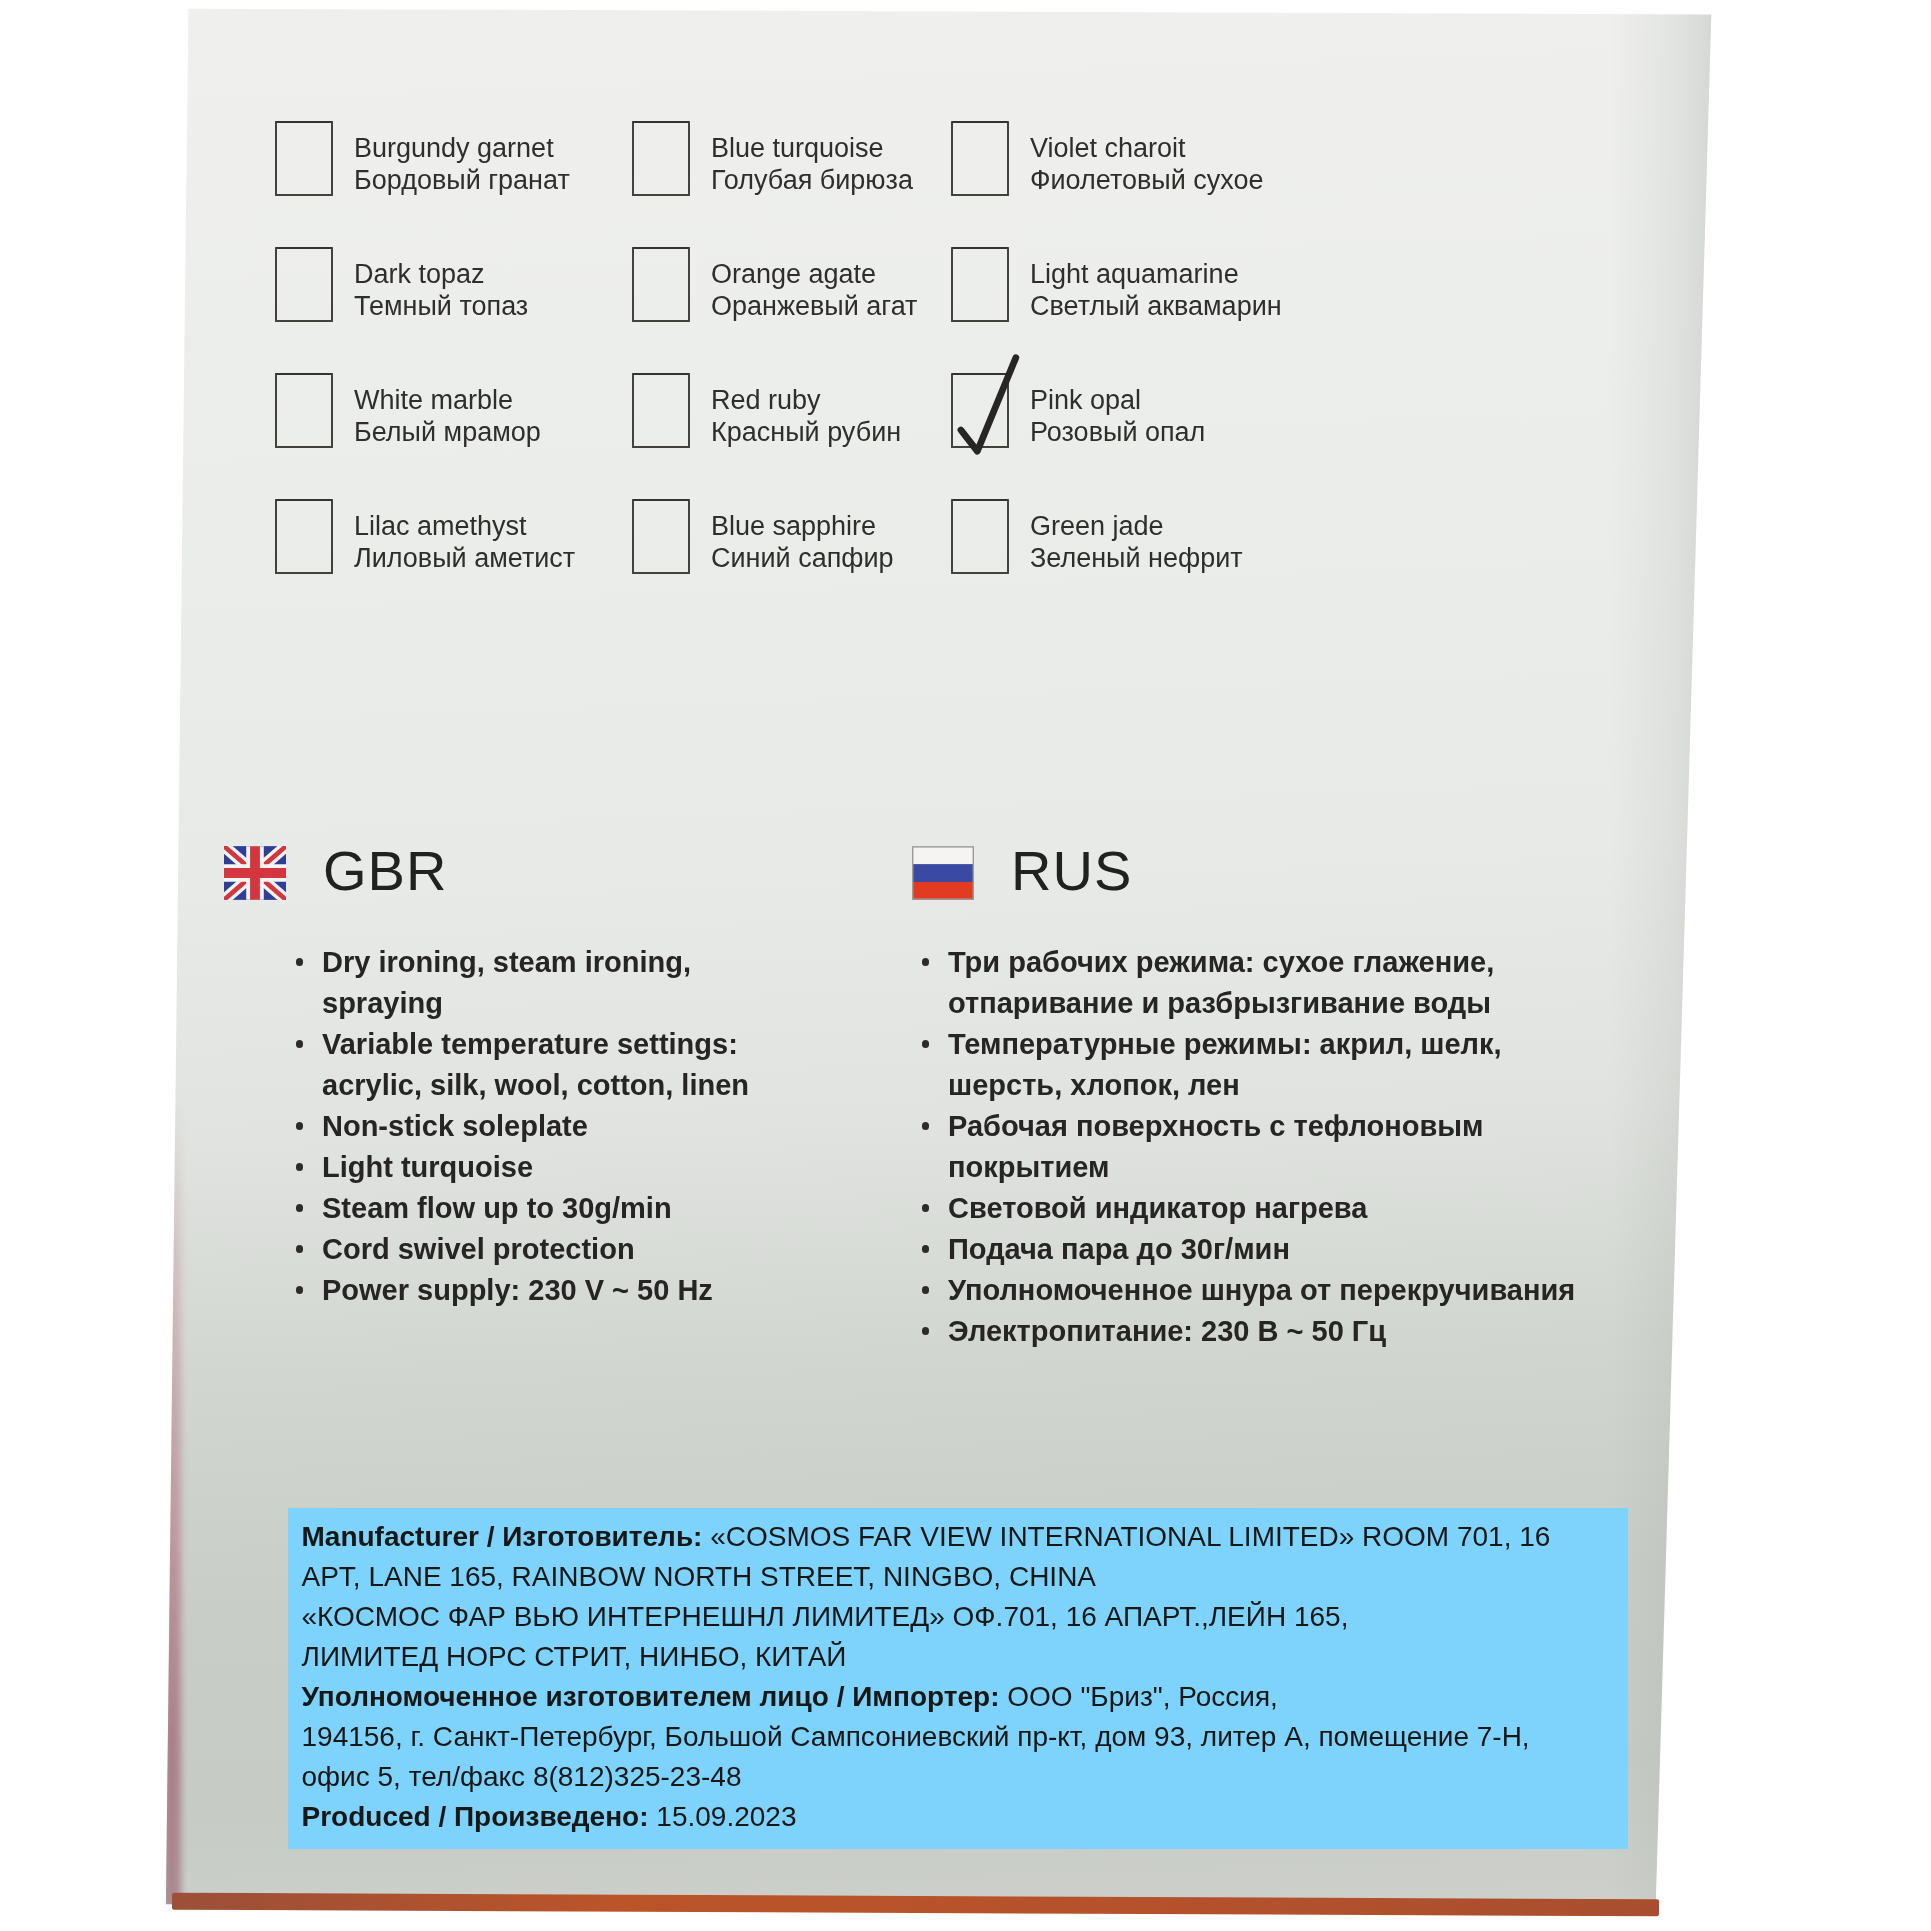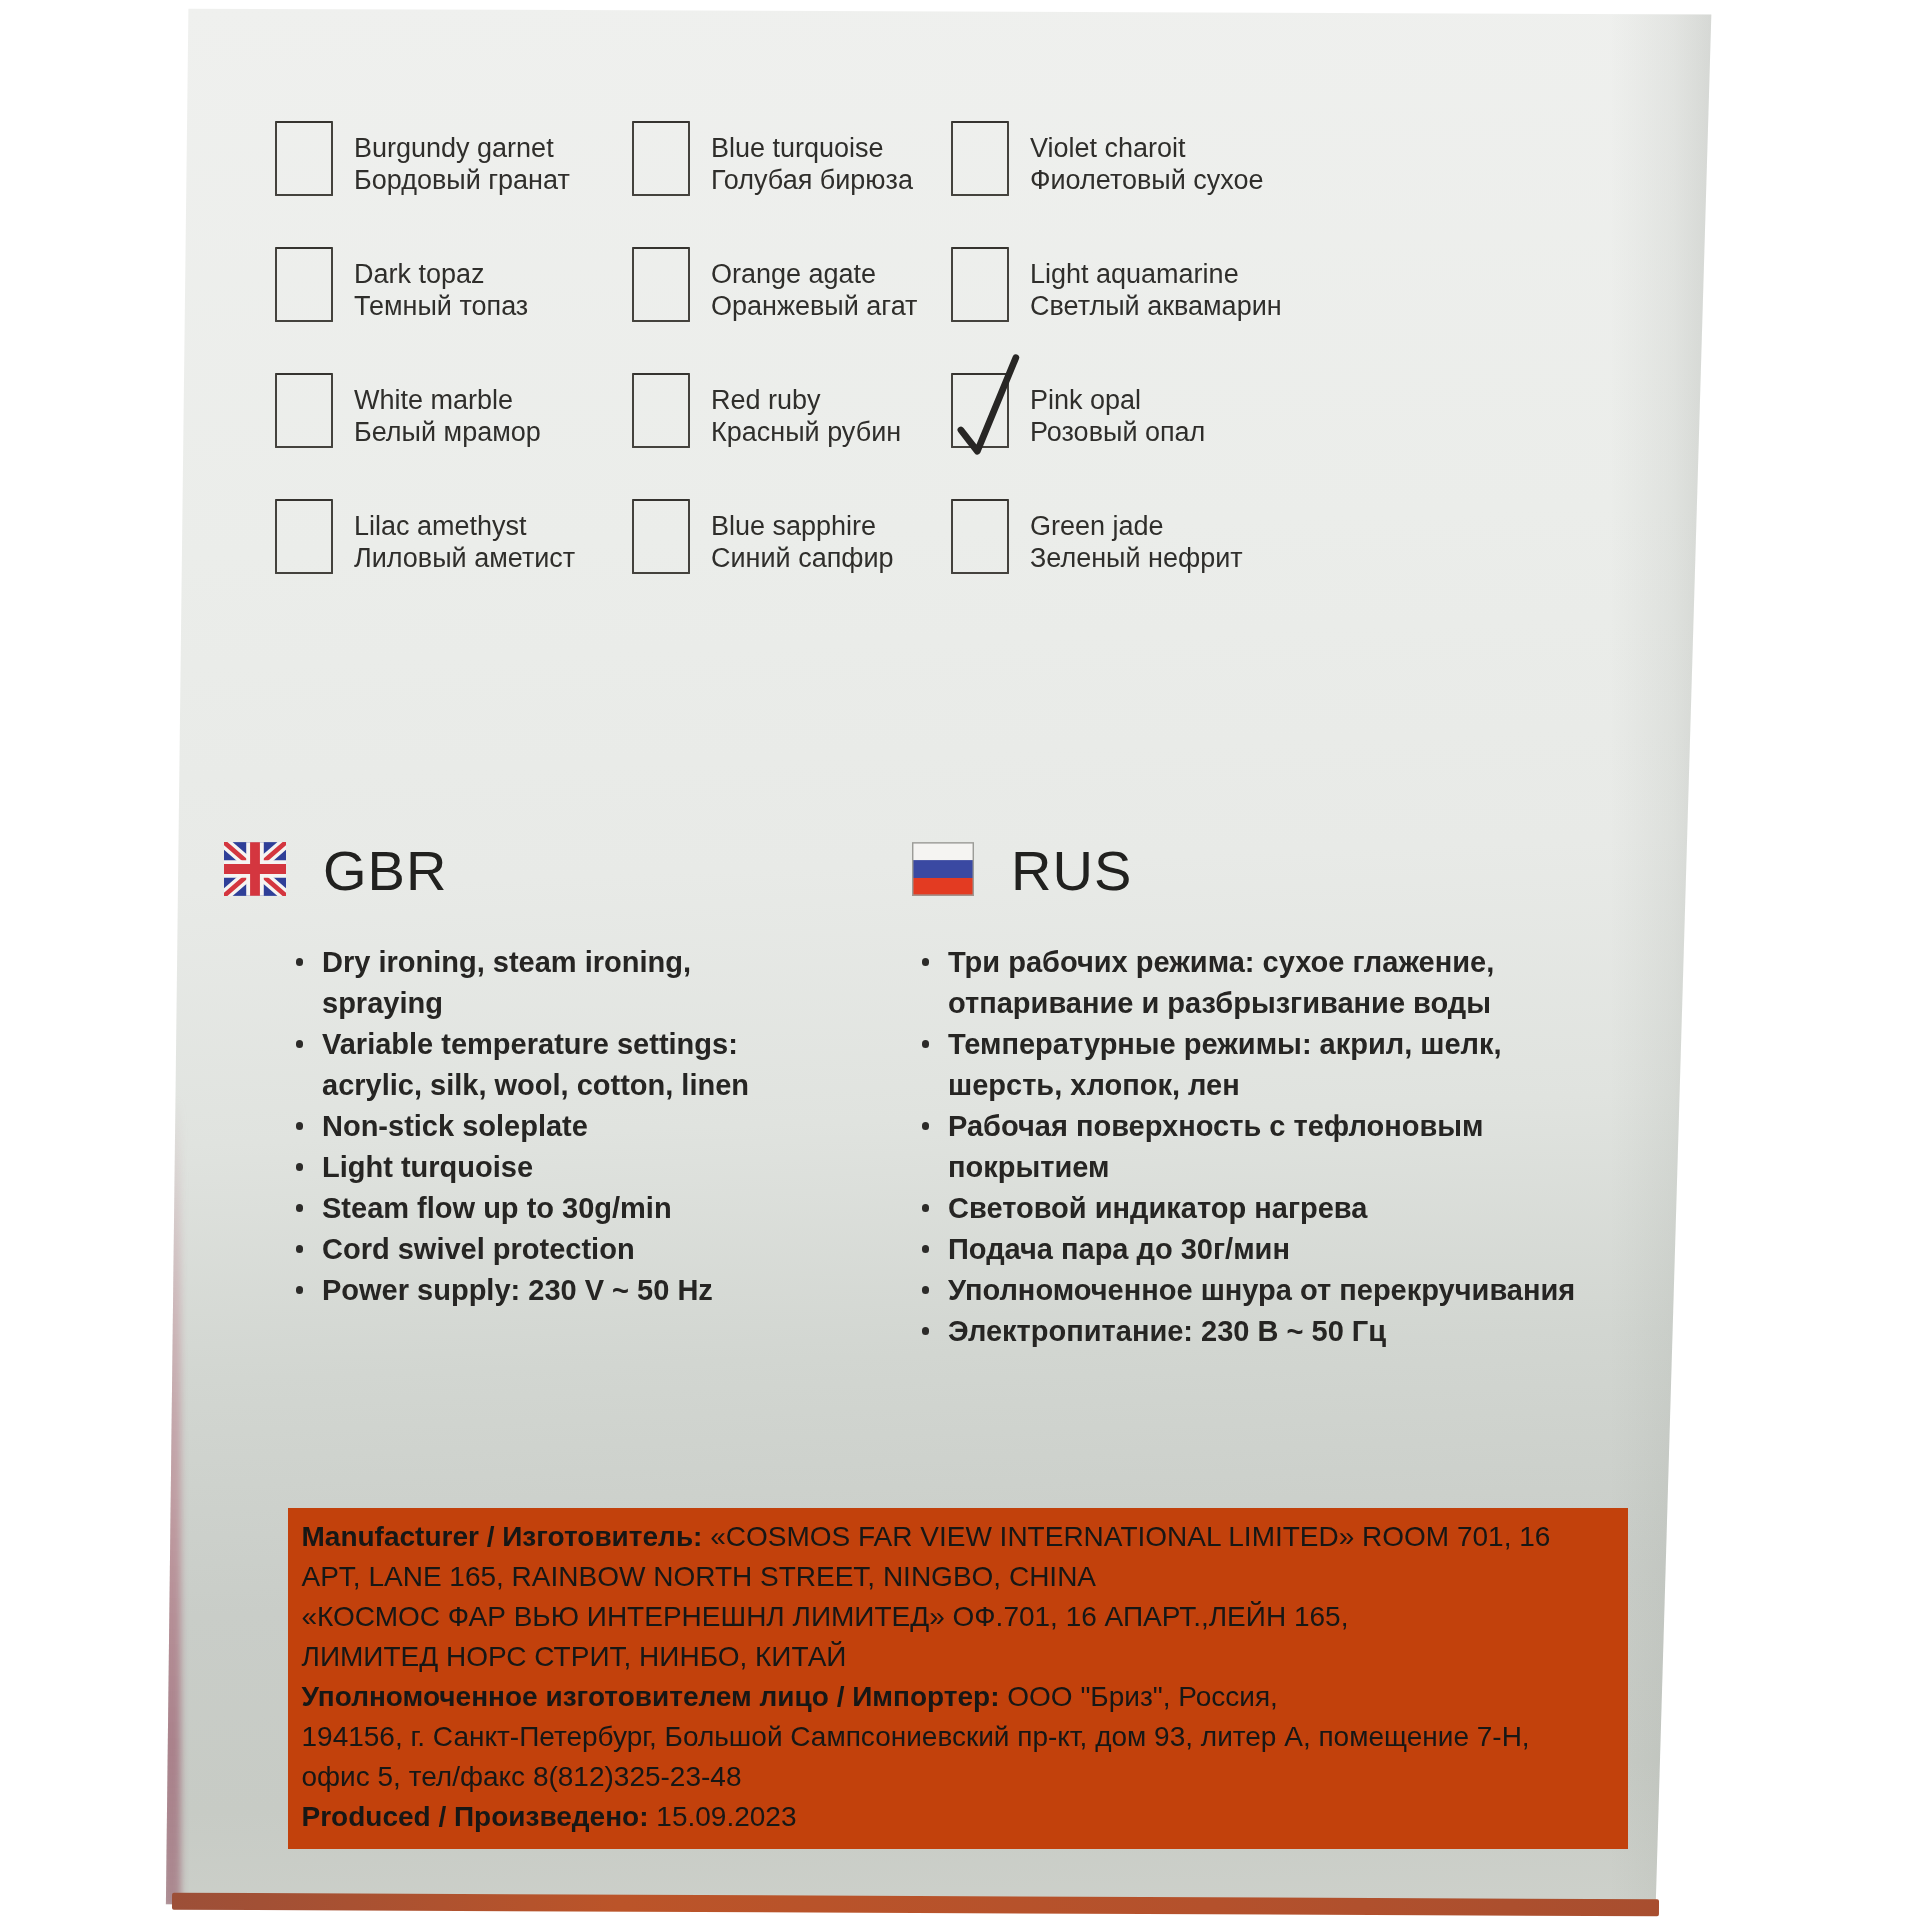--- a/index.html
+++ b/index.html
@@ -45,40 +45,40 @@
   .opt{display:flex;align-items:flex-end;}
   .cb{
     width:54px;height:71px;flex:0 0 auto;position:relative;
     border:2.9px solid #44423d;border-top-color:#35332f;border-radius:1px;
   }
   .cb .tick{position:absolute;left:-1.9px;top:-25px;width:68px;height:106px;overflow:visible;}
   .opt-labels{margin-left:21px;padding-top:8.7px;font-size:27px;line-height:32px;color:#2f2e2b;}
   .opt-labels span{display:block;}
 
   
-  .hdr{position:absolute;display:flex;align-items:flex-start;gap:37px;}
+  .hdr{position:absolute;display:flex;align-items:flex-end;gap:37px;}
   .hdr-gbr{left:62px;top:836px;}
   .hdr-rus{left:750px;top:836px;}
   .hdr svg{display:block;}
   .hdr .code{font-size:56px;line-height:58px;color:#21211f;letter-spacing:1px;}
 
   
   .feat{position:absolute;list-style:none;margin:0;padding:0;font-size:29px;line-height:41px;color:#262523;font-weight:bold;}
   .feat-gbr{left:127px;top:936px;width:473px;}
   .feat-rus{left:753px;top:936px;width:686px;}
   .feat li{position:relative;padding-left:33px;}
   .feat li::before{
     content:"";position:absolute;left:6.8px;top:16.4px;width:7.7px;height:7.7px;
     border-radius:50%;background:#2c2b29;
   }
 
   
   .panel{
     position:absolute;left:126px;top:1502px;width:1340px;
-    background:#c2410c;padding:9.7px 13.5px 11.6px 13.5px;box-sizing:border-box;
+    background:#7dd3fc;padding:9.7px 13.5px 11.6px 13.5px;box-sizing:border-box;
   }
   .mline{white-space:nowrap;font-size:28px;line-height:40px;color:#171715;}
   .mline .b{font-weight:700;}
 </style>
 </head>
 <body>
 
 <div class="box-face">
   <div class="left-strip"></div>
 </div>

